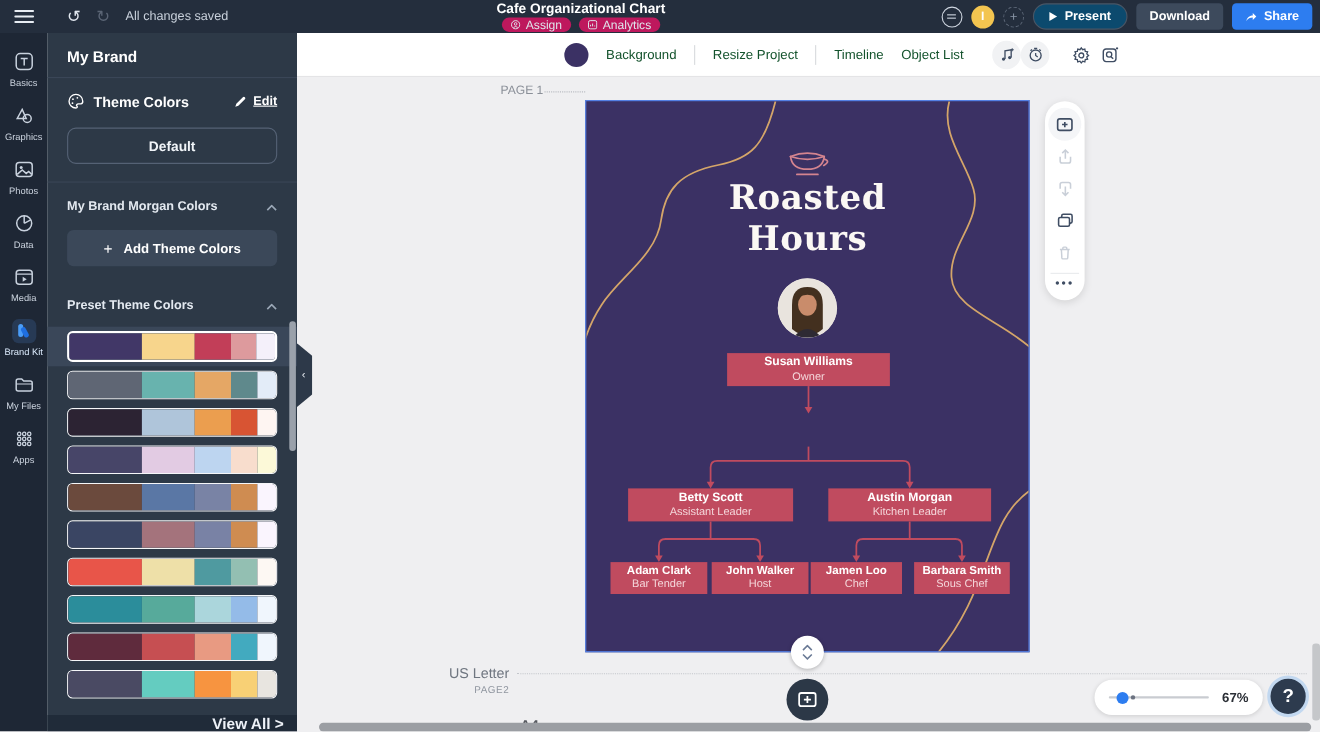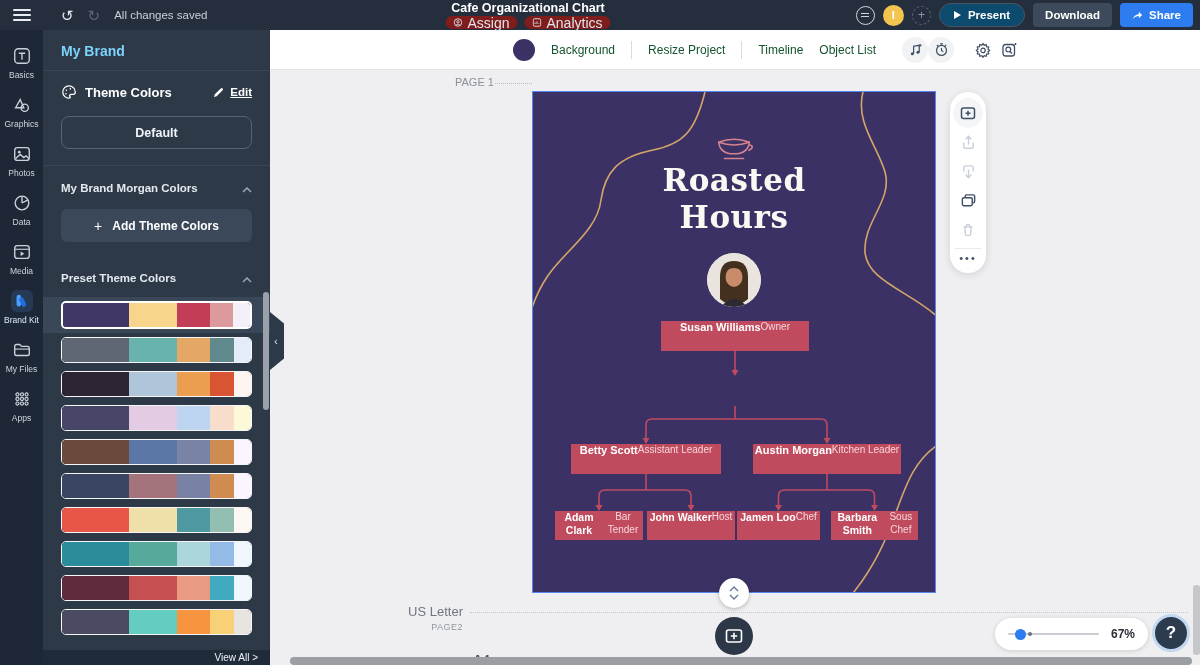--- a/index.html
+++ b/index.html
@@ -14,22 +14,22 @@
                align-items:center; justify-content:center; cursor:pointer; }
   .hamburger span { width:18px; height:2px; background:#e8edf3; border-radius:1px; }
   .undo-redo { display:flex; align-items:center; gap:14px; margin-left:18px; }
   .tb-arrow { font-size:15px; color:#e2e8f0; line-height:1; cursor:pointer; }
   .tb-arrow.dim { color:#5b6575; }
   .autosave { margin-left:14px; color:#c8d0db; font-size:11.5px; }
   .title-cluster { position:absolute; left:528px; top:0; transform:translateX(-50%);
                    display:flex; flex-direction:column; align-items:center; }
   .doc-title { color:#ffffff; font-size:12.5px; font-weight:bold; line-height:14px; margin-top:1px; }
   .pill-row { display:flex; gap:7px; margin-top:1px; }
-  .tb-pill { display:flex; align-items:center; gap:5px; background:#7f1d1d; border-radius:8px;
-             height:13px; padding:0 8px; color:#dfe5ec; font-size:14px; cursor:pointer; }
+  .tb-pill { display:flex; align-items:center; gap:5px; background:#be185d; border-radius:8px;
+             height:13px; padding:0 8px; color:#dfe5ec; font-size:11px; cursor:pointer; }
   .tb-pill svg { display:block; }
   .topbar-right { position:absolute; right:7px; top:0; height:30px; display:flex;
                   align-items:center; gap:8px; }
   .comment-btn { width:19px; height:19px; border:1.4px solid #cfd6e0; border-radius:50%;
                  display:flex; flex-direction:column; gap:2px; align-items:center;
                  justify-content:center; cursor:pointer; }
   .comment-btn i { display:block; width:8px; height:1.4px; background:#cfd6e0; }
   .avatar-chip { width:21px; height:21px; border-radius:50%; background:#f3c550; color:#fff;
                  font-size:11px; font-weight:bold; display:flex; align-items:center;
                  justify-content:center; cursor:pointer; }
@@ -54,21 +54,21 @@
   .rail-item { height:49px; display:flex; flex-direction:column; align-items:center;
                justify-content:center; gap:3px; cursor:pointer; }
   .rail-item .ric { width:22px; height:22px; display:flex; align-items:center; justify-content:center; }
   .rail-item .rlabel { font-size:8.5px; color:#ccd4df; }
   .rail-item.active .ric { background:#273a55; border-radius:6px; }
   .rail-item.active .rlabel { color:#dcebfd; }
 
   
   .panel { position:absolute; left:43px; top:30px; width:227px; height:635px; background:#2d3947;
            z-index:40; overflow:hidden; }
-  .panel-title { padding:13px 18px 11px; color:#7dd3fc; font-size:14px; font-weight:bold;
+  .panel-title { padding:13px 18px 11px; color:#ffffff; font-size:14px; font-weight:bold;
                  border-bottom:1px solid #3a4657; }
   .section-row { display:flex; align-items:center; padding:13px 18px 4px; }
   .section-row .sec-label { color:#ffffff; font-size:13px; font-weight:bold; margin-left:8px; }
   .edit-link { margin-left:auto; display:flex; align-items:center; gap:6px; color:#fff;
                font-size:11.5px; font-weight:bold; cursor:pointer;text-decoration:underline; }
   .default-btn { margin:12px 18px 16px; height:33px; border:1px solid #556275; border-radius:8px;
                  display:flex; align-items:center; justify-content:center; color:#f0f4f8;
                  font-size:12.5px; font-weight:bold; cursor:pointer; }
   .panel-divider { border-top:1px solid #3a4657; }
   .subsec { display:flex; align-items:center; padding:13px 18px 8px; cursor:pointer; }
@@ -80,21 +80,21 @@
   .add-theme-btn .plus { font-size:14px; font-weight:normal; }
   .palette-list { padding-top:2px; }
   .swatch-wrap { padding:4px 18px; }
   .swatch-wrap.selected { background:#3a4759; }
   .swatch-row { display:flex; height:26px; border-radius:5px; overflow:hidden;
                 border:1.5px solid #f5f6f8; cursor:pointer; }
   .swatch-wrap.selected .swatch-row { border:2px solid #ffffff; height:28px; }
   .swatch-row .seg { height:100%; }
   .view-all-bar { position:absolute; left:0; bottom:0; width:100%; height:15px; background:#202b39;
                   display:flex; align-items:center; justify-content:flex-end; padding-right:12px; }
-  .view-all-bar span { color:#eef2f8; font-size:10px; font-weight:normal; cursor:pointer; }
+  .view-all-bar span { color:#eef2f8; font-size:14px; font-weight:bold; cursor:pointer; }
   .panel-scroll-thumb { position:absolute; right:1px; top:262px; width:6px; height:118px;
                         background:#9aa1ab; border-radius:3px; }
 
   
   .canvas { position:absolute; left:270px; top:30px; width:930px; height:635px; background:#efeff1; }
   .canvas-toolbar { position:absolute; left:0; top:0; width:930px; height:40px; background:#ffffff;
                     border-bottom:1px solid #e4e4e6; display:flex; align-items:center; }
   .ct-group { display:flex; align-items:center; margin-left:243px; gap:0; }
   .bg-circle { width:22px; height:22px; border-radius:50%; background:#3b3164; cursor:pointer; }
   .ct-label { color:#14532d; font-size:12px; padding:0 16px; cursor:pointer; white-space:nowrap; }
@@ -115,21 +115,21 @@
   .page { position:absolute; left:262px; top:61px; width:404px; height:502px; background:#3b3164;
           border:1.5px solid #5687f0; overflow:hidden; cursor:pointer; }
   .decor { position:absolute; inset:0; pointer-events:none; }
   .cup { position:absolute; left:50%; top:42px; transform:translateX(-50%); }
   .brand-title { position:absolute; left:0; top:70px; width:100%; text-align:center; color:#fbf8f4;
                  font-family:"DejaVu Serif","Liberation Serif",serif; font-weight:bold;
                  font-size:31px; line-height:37px; letter-spacing:0.5px; }
   .page-avatar { position:absolute; left:50%; top:161px; transform:translateX(-50%);
                  width:54px; height:54px; border-radius:50%; overflow:hidden; background:#e9e4de; }
   .org-node { position:absolute; background:#c04b5f; color:#ffffff; text-align:center;
-              display:flex; flex-direction:row; justify-content:center; line-height:1.25; }
+              display:flex; flex-direction:column; justify-content:center; line-height:1.25; }
   .org-node .nm { font-weight:bold; font-size:11px; }
   .org-node .rl { font-size:10px; color:#f4d6da; }
   .n-susan   { left:128px; top:229px; width:148px; height:30px; }
   .n-joseph  { left:128px; top:284px; width:148px; height:30px; }
   .n-betty   { left:38px;  top:352px; width:150px; height:30px; }
   .n-austin  { left:220px; top:352px; width:148px; height:30px; }
   .n-adam    { left:22px;  top:419px; width:88px; height:29px; }
   .n-john    { left:114px; top:419px; width:88px; height:29px; }
   .n-jamen   { left:204px; top:419px; width:83px; height:29px; }
   .n-barbara { left:298px; top:419px; width:87px; height:29px; }

